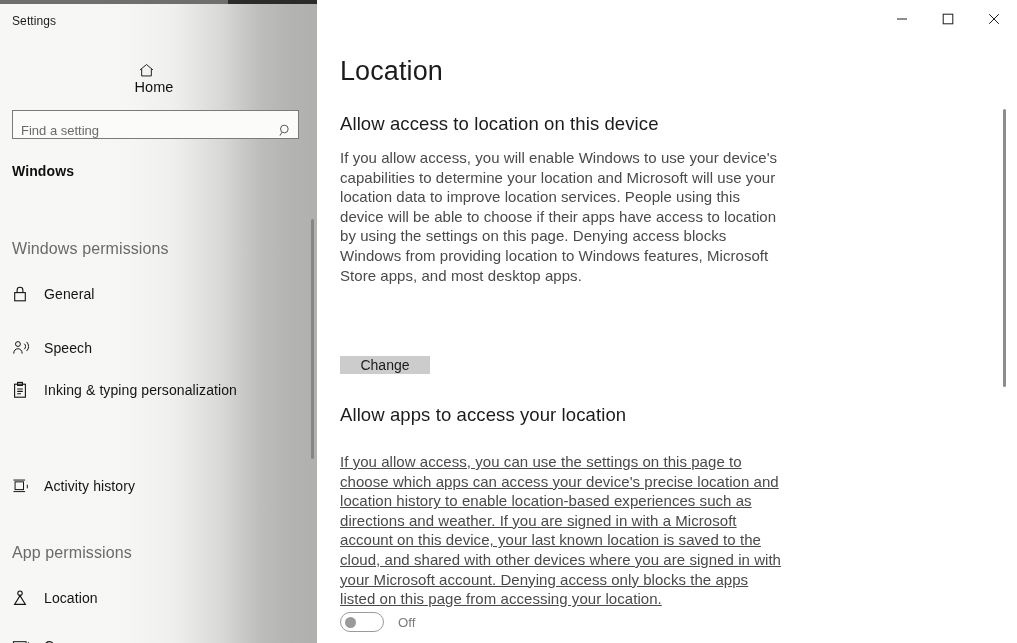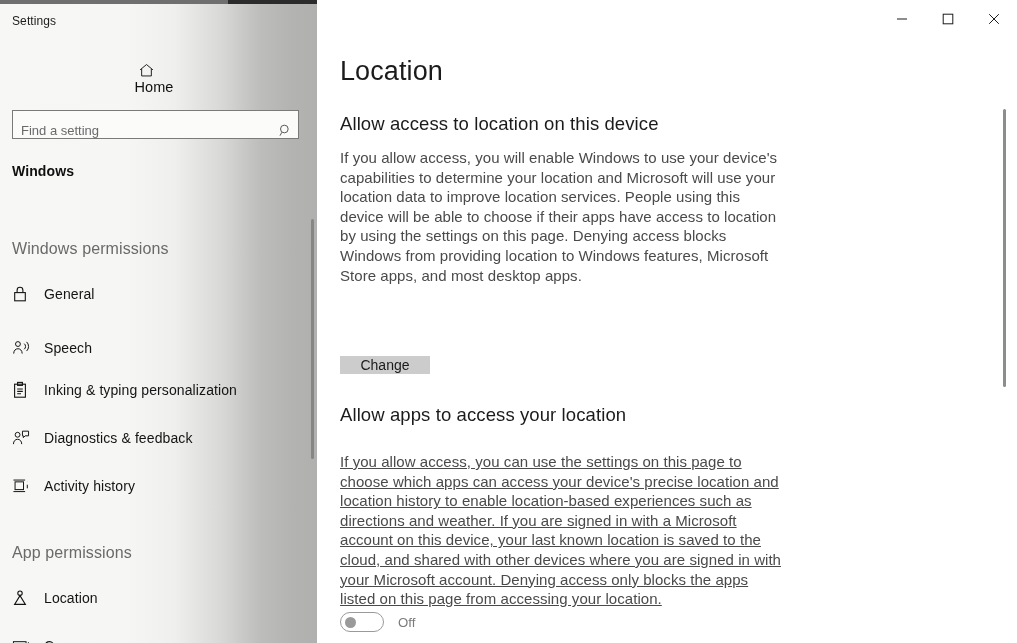--- a/index.html
+++ b/index.html
@@ -290,30 +290,20 @@
       <span class="ic">
         <svg width="16" height="18" viewBox="0 0 16 18" fill="none" stroke="#141414" stroke-width="1.1">
           <rect x="2.6" y="3.2" width="10.8" height="13"></rect>
           <rect x="5.6" y="1.4" width="4.8" height="3"></rect>
           <path d="M5.2 8 H10.8 M5.2 10.4 H10.8 M5.2 12.8 H9"></path>
         </svg>
       </span>
       <span class="lb">Inking &amp; typing personalization</span>
     </div>
 
-    <div class="nav-item" style="top:417px">
-      <span class="ic">
-        <svg width="18" height="18" viewBox="0 0 20 20" fill="none" stroke="#141414" stroke-width="1.1">
-          <circle cx="6.2" cy="6.4" r="2.7"></circle>
-          <path d="M1.6 16.8 c0-3.3 2.1-5.4 4.6-5.4 s4.6 2.1 4.6 5.4"></path>
-          <path d="M11.6 2.4 H18.4 V7.6 H14.6 L12.6 9.6 V7.6 H11.6 Z"></path>
-        </svg>
-      </span>
-      <span class="lb">Diagnostics &amp; feedback</span>
-    </div>
 
     <div class="nav-item" style="top:465px">
       <span class="ic">
         <svg width="18" height="18" viewBox="0 0 20 20" fill="none" stroke="#141414" stroke-width="1.1">
           <rect x="3.4" y="5.4" width="9.4" height="8.6"></rect>
           <path d="M1.6 3.4 H14.6 M1.6 16.2 H14.6"></path>
           <path d="M17 5.2 V5.3 M17 8.6 V12.6"></path>
         </svg>
       </span>
       <span class="lb">Activity history</span>

